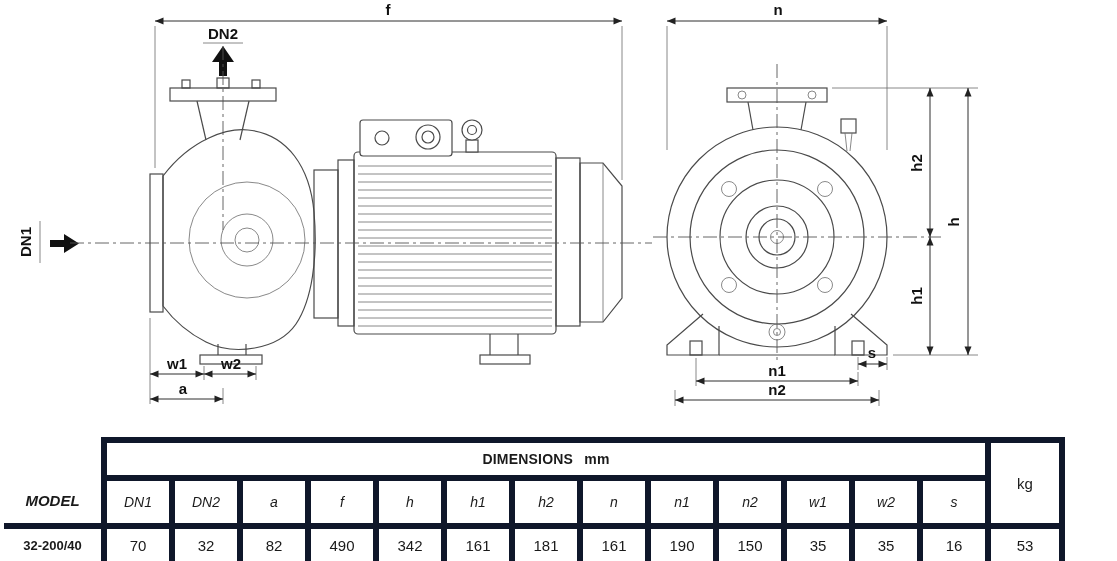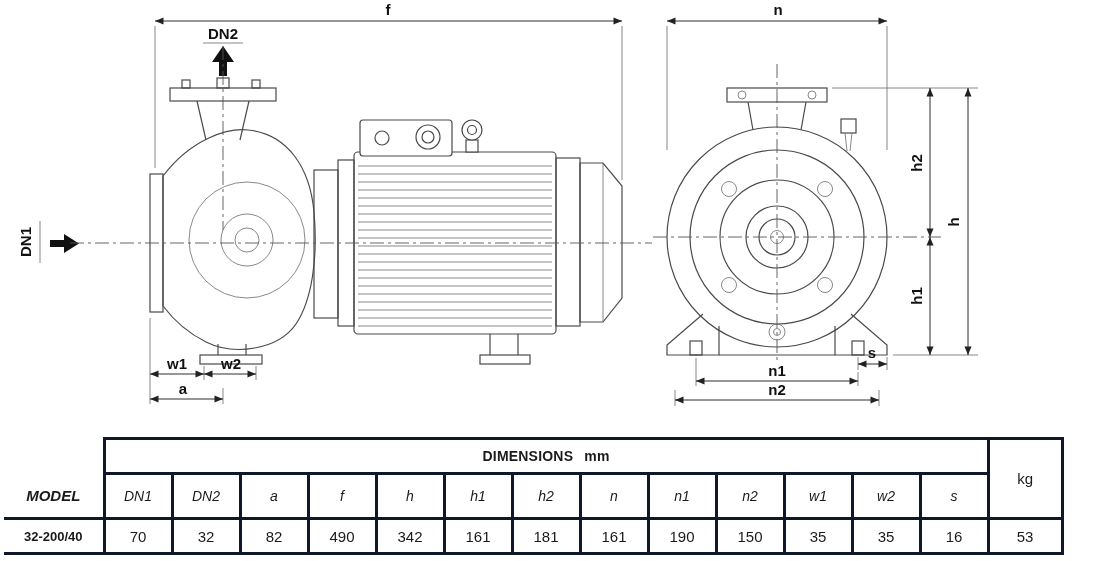--- a/index.html
+++ b/index.html
@@ -13,21 +13,21 @@
   .ln{stroke:#4a4a4a;stroke-width:1.2;fill:none;}
   .lnf{stroke:#4a4a4a;stroke-width:1.2;fill:#ffffff;}
   .thin{stroke:#6b6b6b;stroke-width:0.8;fill:none;}
   .dim{stroke:#2e2e2e;stroke-width:1;fill:none;}
   .cl{stroke:#555;stroke-width:0.9;fill:none;stroke-dasharray:14 4 3 4;}
   .solid{fill:#111;stroke:none;}
 
   .table-wrap{padding:12px 0 0 4px;}
   table.dims{border-collapse:collapse;table-layout:fixed;width:1058px;}
   .dims th,.dims td{
-    border:3px solid #0f172a;text-align:center;vertical-align:middle;
+    border:6px solid #0f172a;text-align:center;vertical-align:middle;
     padding:0;font-weight:400;font-size:14px;color:#1a1a1a;
   }
   .dims tr.r1 th{height:32px;}
   .dims tr.r2 th{height:42px;font-style:italic;}
   .dims tbody td{height:32px;font-size:15px;}
   .dims .corner{border:none;background:#fff;}
   .dims .dims-title{font-weight:bold;font-size:14px;word-spacing:7px;letter-spacing:0.2px;}
   .dims .model-h{border-left:none;border-top:none;font-weight:bold;font-size:15px;}
   .dims .kg-h{font-weight:normal;font-size:15px;}
   .dims .model-v{border-left:none;font-weight:bold;font-size:13px;}

